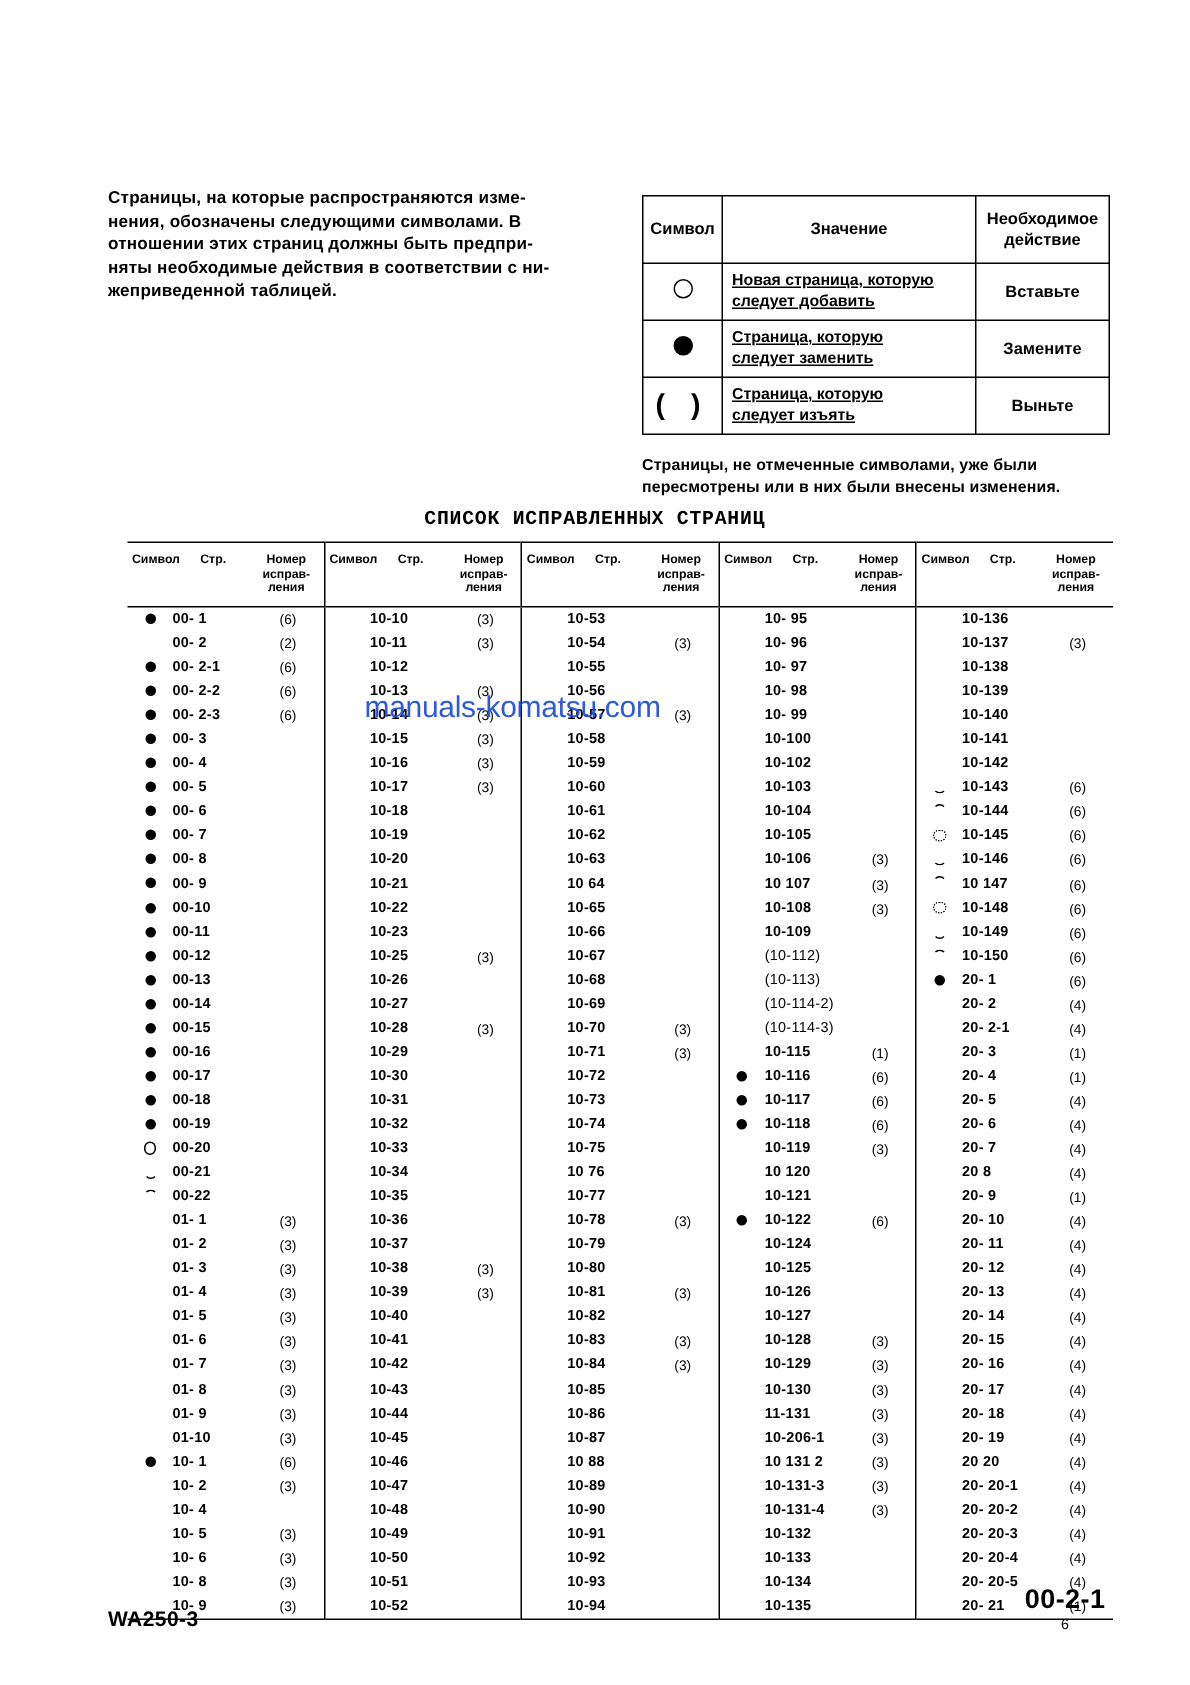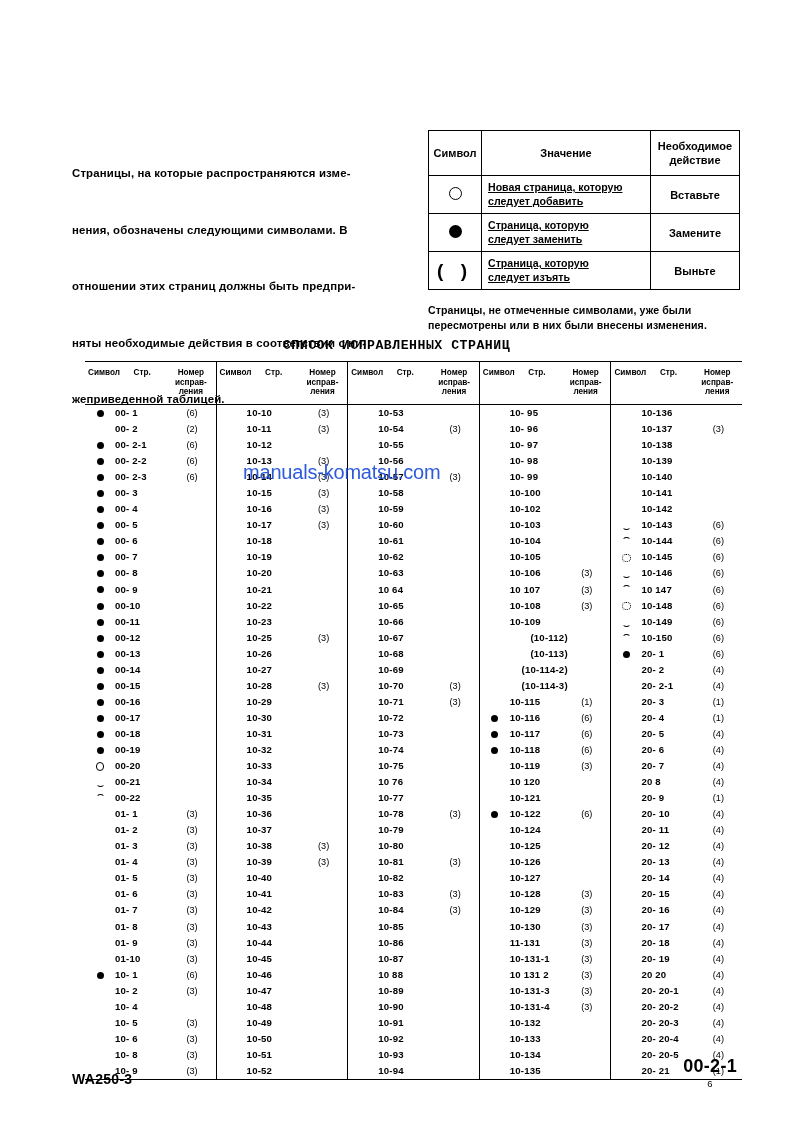--- a/index.html
+++ b/index.html
@@ -27,21 +27,21 @@
     left: 72px;
     top: 125px;
     width: 345px;
     font-size: 11.4px;
     font-weight: bold;
     line-height: 15.6px;
     letter-spacing: 0.15px;
     text-align: justify;
     text-align-last: left;
   }
-  .intro div { white-space: nowrap; margin-top: 41px; }
+  .intro div { white-space: nowrap; }
 
   
   .legend {
     position: absolute;
     left: 428px;
     top: 130px;
     width: 308px;
     border-collapse: collapse;
     table-layout: fixed;
   }
@@ -182,21 +182,21 @@
     text-align: center;
     flex: 0 0 30px;
   }
   .e-page {
     width: 58px;
     flex: 0 0 58px;
     text-align: left;
     font-weight: bold;
     letter-spacing: 0.2px;
   }
-  .e-page.thin { font-weight: bold; text-align: right; }
+  .e-page.thin { font-weight: normal; }
   .e-rev {
     width: 38px;
     flex: 0 0 38px;
     text-align: center;
     font-weight: normal;
     font-size: 9.2px;
   }
 
   .dot-filled {
     display: inline-block;
@@ -1220,21 +1220,21 @@
                 <span class="e-page">10-130</span>
                 <span class="e-rev">(3)</span>
               </div>
               <div class="entry">
                 <span class="e-sym"></span>
                 <span class="e-page">11-131</span>
                 <span class="e-rev">(3)</span>
               </div>
               <div class="entry">
                 <span class="e-sym"></span>
-                <span class="e-page">10-131-1</span>
+                <span class="e-page">10-206-1</span>
                 <span class="e-rev">(3)</span>
               </div>
               <div class="entry">
                 <span class="e-sym"></span>
                 <span class="e-page">10 131 2</span>
                 <span class="e-rev">(3)</span>
               </div>
               <div class="entry">
                 <span class="e-sym"></span>
                 <span class="e-page">10-131-3</span>

